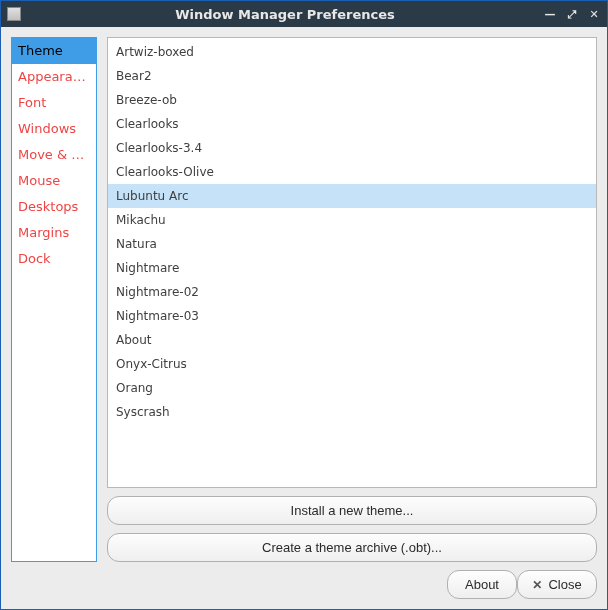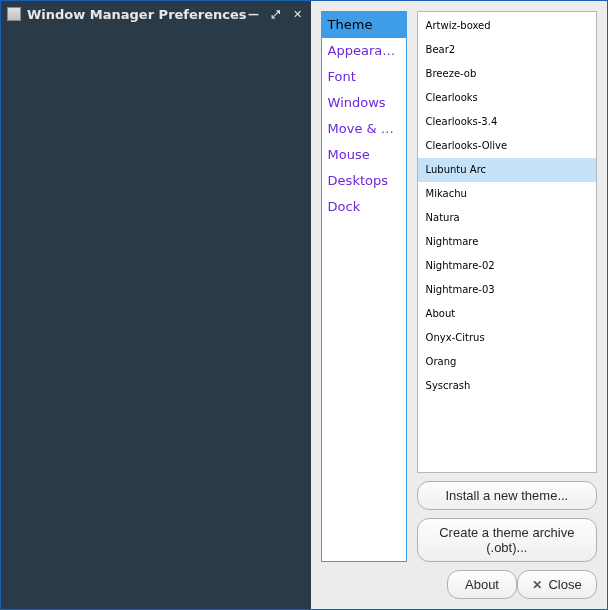--- a/index.html
+++ b/index.html
@@ -10,21 +10,21 @@
       width: 608px;
       height: 610px;
       overflow: hidden;
     }
     .window {
       width: 608px;
       height: 610px;
       background: #2a3a47;
       border: 1px solid #1a5fb4;
       display: flex;
-      flex-direction: row;
+      flex-direction: column;
     }
     .titlebar {
       height: 26px;
       background: #2a3a47;
       color: #e8e8e8;
       display: flex;
       align-items: center;
       padding: 0 6px;
       font-weight: bold;
       font-size: 13px;
@@ -75,21 +75,21 @@
       border: 1px solid #3f9de8;
       background: #fff;
       overflow: hidden;
     }
     .sidebar-item {
       padding: 4px 6px;
       white-space: nowrap;
       overflow: hidden;
       text-overflow: ellipsis;
       cursor: pointer;
-      color: #6d28d9;
+      color: #ef4444;
       font-size: 13px;
       line-height: 18px;
     }
     .sidebar-item.selected {
       background: #3f9de8;
       color: #000000;
     }
     .content {
       flex: 1;
       display: flex;
@@ -100,22 +100,22 @@
     .theme-list {
       flex: 1;
       border: 1px solid #b8b8b8;
       background: #fff;
       overflow-y: auto;
       padding-top: 2px;
     }
     .theme-item {
       padding: 3px 8px;
       cursor: pointer;
-      color: #000000;
-      font-size: 10px;
+      color: #404040;
+      font-size: 12px;
       line-height: 18px;
     }
     .theme-item.selected {
       background: #c5e2f9;
     }
     .btn {
       border: 1px solid #b0b0b0;
       background: linear-gradient(#fdfdfd, #efefef);
       border-radius: 12px;
       padding: 6px 10px;
@@ -160,20 +160,21 @@
     <div class="main-area">
 
       <div class="sidebar" id="sidebar">
           <div class="sidebar-item selected">Theme</div>
           <div class="sidebar-item">Appearance</div>
           <div class="sidebar-item">Font</div>
           <div class="sidebar-item">Windows</div>
           <div class="sidebar-item">Move &amp; Resize</div>
           <div class="sidebar-item">Mouse</div>
           <div class="sidebar-item">Desktops</div>
+          <div class="sidebar-item">Margins</div>
           <div class="sidebar-item">Dock</div>
         </div>
 
       <div class="content">
         <div class="theme-list" id="theme-list">
             <div class="theme-item">Artwiz-boxed</div>
             <div class="theme-item">Bear2</div>
             <div class="theme-item">Breeze-ob</div>
             <div class="theme-item">Clearlooks</div>
             <div class="theme-item">Clearlooks-3.4</div>

